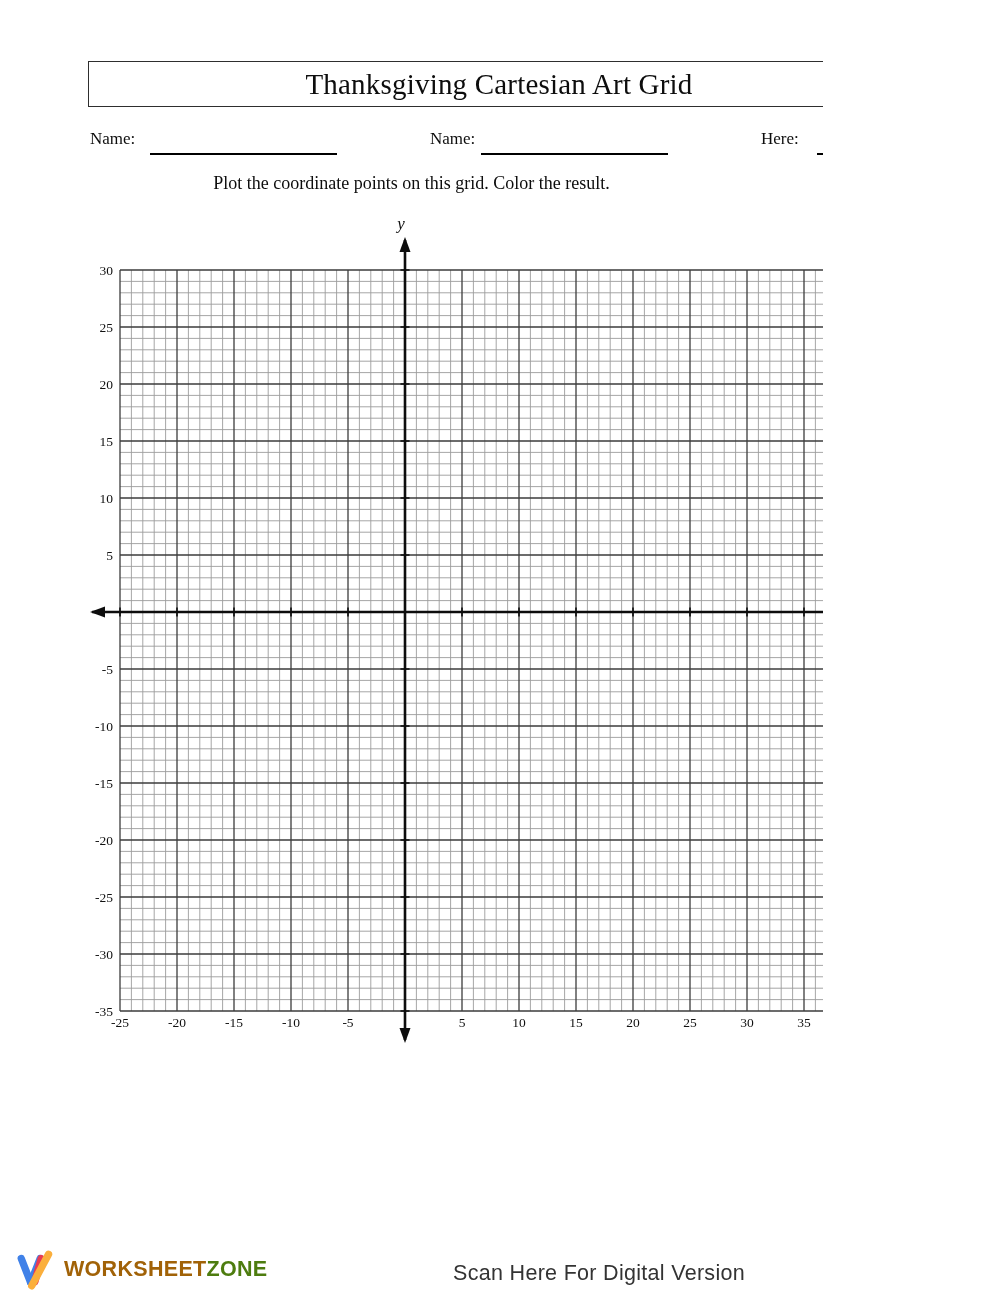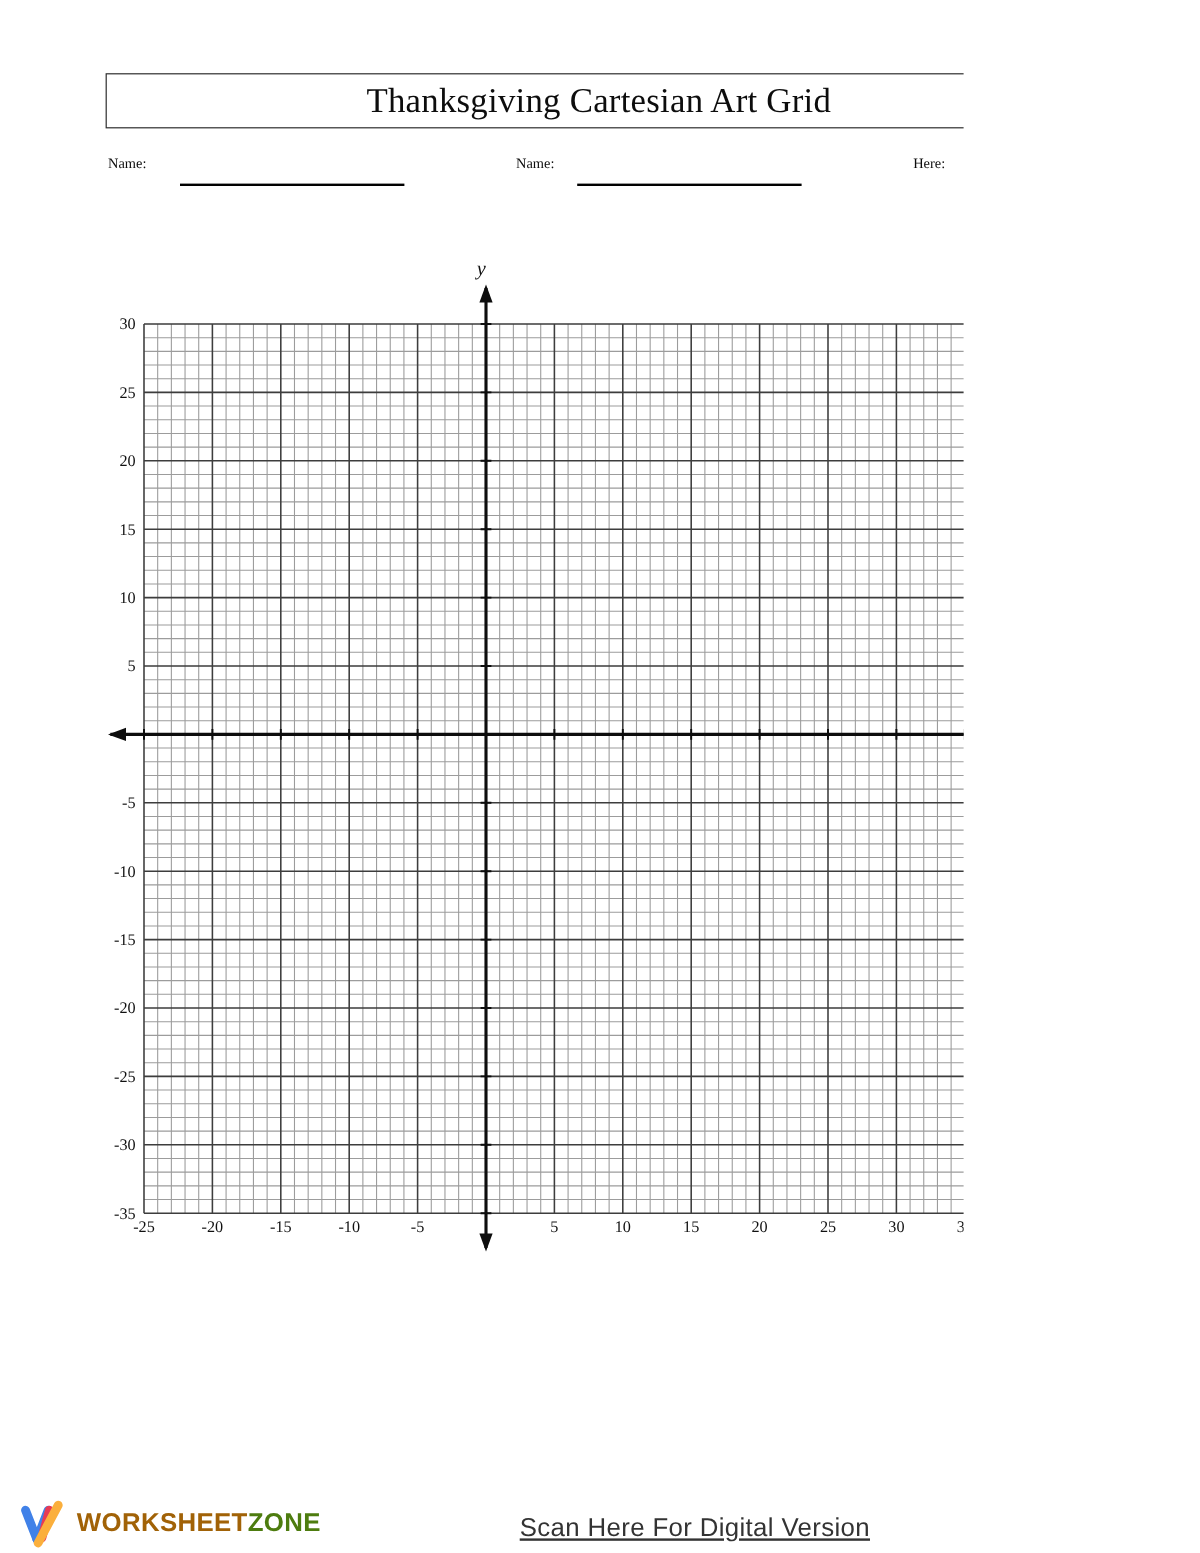--- a/index.html
+++ b/index.html
@@ -1,36 +1,36 @@
 <!DOCTYPE html>
 <html><head>
 <meta charset="utf-8">
 <style>
   html,body{margin:0;padding:0;background:#fff;}
   .page{position:relative;width:803px;height:1294px;background:#ffffff;
-        font-family:"Liberation Serif",serif;color:#111;overflow:hidden;}
+        font-family:"Liberation Serif",serif;color:#111;overflow:hidden;padding-left:20px;}
 
   .title-box{position:absolute;left:88px;top:61px;width:820px;height:44px;
              border:1.6px solid #2e2e2e;display:flex;align-items:center;justify-content:center;}
   .title-box h1{margin:0;font-size:29px;font-weight:500;letter-spacing:.2px;color:#0d0d0d;}
 
-  .field-label{position:absolute;top:129px;font-size:12px;color:#0d0d0d;}
+  .field-label{position:absolute;top:129px;font-size:17px;color:#0d0d0d;}
   .field-line{position:absolute;top:131px;height:22px;border-bottom:2px solid #000;
               font-size:16px;line-height:22px;}
 
   .instruction{position:absolute;top:173px;left:0;width:100%;text-align:center;
                font-size:18px;color:#0d0d0d;}
 
   svg.gridsvg{position:absolute;left:0;top:0;}
 
   .footer-logo{position:absolute;left:16px;top:1248px;display:flex;align-items:center;gap:6px;}
   .logo-words{font-family:"Liberation Sans",sans-serif;font-weight:bold;
               font-size:21.5px;letter-spacing:.3px;white-space:nowrap;}
   .scan-text{position:absolute;top:1261px;right:78px;font-family:"Liberation Sans",sans-serif;
-             font-size:21.5px;color:#333;letter-spacing:.3px;text-decoration:underline;}
+             font-size:21.5px;color:#333;letter-spacing:.3px;}
   .qr-box{position:absolute;left:932px;top:1227px;width:64px;height:64px;background:#ececec;
           display:flex;align-items:center;justify-content:center;}
 </style>
 </head>
 <body>
 
 <div class="page">
 
   <div class="title-box">
     <h1>Thanksgiving Cartesian Art Grid</h1>
@@ -38,20 +38,21 @@
 
   <span class="field-label" style="left:90px">Name:</span>
   <div class="field-line" style="left:150px;width:187px"></div>
 
   <span class="field-label" style="left:430px">Name:</span>
   <div class="field-line" style="left:481px;width:187px"></div>
 
   <span class="field-label" style="left:761px">Here:</span>
   <div class="field-line" style="left:817px;width:95px"></div>
 
+  <div class="instruction">Plot the coordinate points on this grid. Color the result.</div>
 
   <svg class="gridsvg" width="1000" height="1294" viewBox="0 0 1000 1294">
       <path d="M131.4 270V1011M142.8 270V1011M154.2 270V1011M165.6 270V1011M188.4 270V1011M199.8 270V1011M211.2 270V1011M222.6 270V1011M245.4 270V1011M256.8 270V1011M268.2 270V1011M279.6 270V1011M302.4 270V1011M313.8 270V1011M325.2 270V1011M336.6 270V1011M359.4 270V1011M370.8 270V1011M382.2 270V1011M393.6 270V1011M416.4 270V1011M427.8 270V1011M439.2 270V1011M450.6 270V1011M473.4 270V1011M484.8 270V1011M496.2 270V1011M507.6 270V1011M530.4 270V1011M541.8 270V1011M553.2 270V1011M564.6 270V1011M587.4 270V1011M598.8 270V1011M610.2 270V1011M621.6 270V1011M644.4 270V1011M655.8 270V1011M667.2 270V1011M678.6 270V1011M701.4 270V1011M712.8 270V1011M724.2 270V1011M735.6 270V1011M758.4 270V1011M769.8 270V1011M781.2 270V1011M792.6 270V1011M815.4 270V1011M826.8 270V1011M838.2 270V1011M849.6 270V1011M120 999.6H861M120 988.2H861M120 976.8H861M120 965.4H861M120 942.6H861M120 931.2H861M120 919.8H861M120 908.4H861M120 885.6H861M120 874.2H861M120 862.8H861M120 851.4H861M120 828.6H861M120 817.2H861M120 805.8H861M120 794.4H861M120 771.6H861M120 760.2H861M120 748.8H861M120 737.4H861M120 714.6H861M120 703.2H861M120 691.8H861M120 680.4H861M120 657.6H861M120 646.2H861M120 634.8H861M120 623.4H861M120 600.6H861M120 589.2H861M120 577.8H861M120 566.4H861M120 543.6H861M120 532.2H861M120 520.8H861M120 509.4H861M120 486.6H861M120 475.2H861M120 463.8H861M120 452.4H861M120 429.6H861M120 418.2H861M120 406.8H861M120 395.4H861M120 372.6H861M120 361.2H861M120 349.8H861M120 338.4H861M120 315.6H861M120 304.2H861M120 292.8H861M120 281.4H861" stroke="#9c9c9c" stroke-width="0.9" fill="none"></path>
       <path d="M120 270V1011M177 270V1011M234 270V1011M291 270V1011M348 270V1011M405 270V1011M462 270V1011M519 270V1011M576 270V1011M633 270V1011M690 270V1011M747 270V1011M804 270V1011M861 270V1011M120 1011H861M120 954H861M120 897H861M120 840H861M120 783H861M120 726H861M120 669H861M120 612H861M120 555H861M120 498H861M120 441H861M120 384H861M120 327H861M120 270H861" stroke="#3d3d3d" stroke-width="1.3" fill="none"></path>
       <path d="M92 612H884" stroke="#0d0d0d" stroke-width="2.6" fill="none"></path>
       <path d="M405 240V1040" stroke="#0d0d0d" stroke-width="2.6" fill="none"></path>
       <path d="M90 612L105 606.5L105 617.5Z" fill="#0d0d0d"></path>
       <path d="M886 612L871 606.5L871 617.5Z" fill="#0d0d0d"></path>
       <path d="M405 237L399.5 252L410.5 252Z" fill="#0d0d0d"></path>
       <path d="M405 1043L399.5 1028L410.5 1028Z" fill="#0d0d0d"></path>

